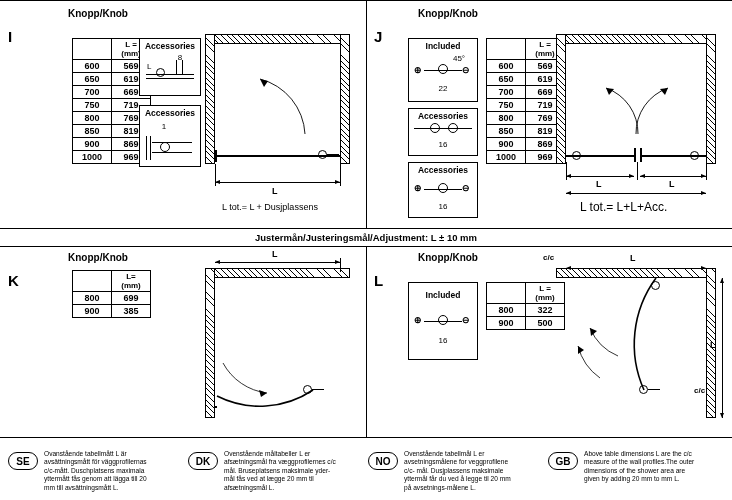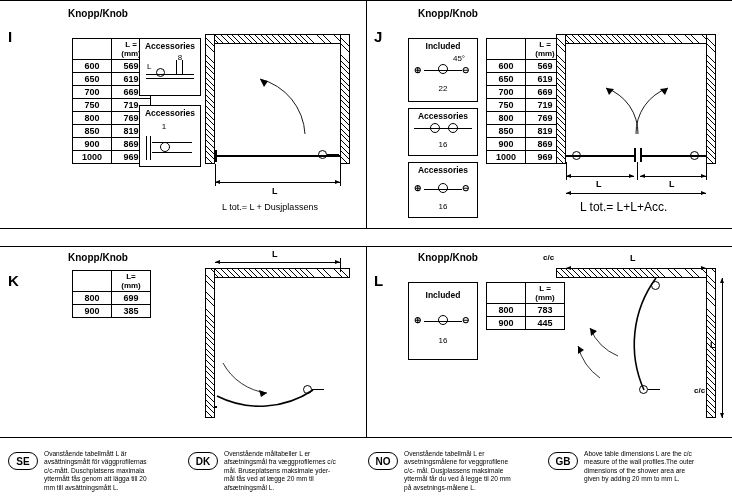--- a/index.html
+++ b/index.html
@@ -325,20 +325,21 @@
   <div class="dimv" style="left:566px;top:162px;height:18px;"></div>
   <div class="dimv" style="left:637px;top:162px;height:18px;"></div>
   <div class="dimv" style="left:706px;top:162px;height:18px;"></div>
   <div class="dimtext" style="left:596px;top:179px;">L</div>
   <div class="dimtext" style="left:669px;top:179px;">L</div>
   <div class="dimline" style="left:566px;top:193px;width:140px;"></div>
   <div class="arrowL" style="left:566px;top:191px;"></div>
   <div class="arrowR" style="left:701px;top:191px;"></div>
   <div class="smalltext" style="left:580px;top:200px;font-size:12px;">L tot.= L+L+Acc.</div>
 
+  <div class="adjust" style="left:0;top:232px;">Justermån/Justeringsmål/Adjustment: L ± 10 mm</div>
 
   <div class="panel-letter" style="left:8px;top:272px;">K</div>
   <div class="knob-label" style="left:68px;top:252px;">Knopp/Knob</div>
 
   <table class="tbl" style="left:72px;top:270px;">
     <tbody>
         <tr>
           <td class="hdr" style="width:30px;"></td>
         <td class="hdr" style="width:30px;">L=<br>(mm)</td>
         </tr>
@@ -382,25 +383,25 @@
   <div class="tinytext" style="left:424px;top:336px;width:38px;font-size:8px;">16</div>
 
   <table class="tbl" style="left:486px;top:282px;">
     <tbody>
         <tr>
           <td class="hdr" style="width:30px;"></td>
         <td class="hdr" style="width:30px;">L =<br>(mm)</td>
         </tr>
     <tr>
           <td>800</td>
-          <td>783</td>
+          <td>322</td>
         </tr>
     <tr>
           <td>900</td>
-          <td>445</td>
+          <td>500</td>
         </tr>
   </tbody>
     </table>
 
   <div class="wall" style="left:556px;top:268px;width:160px;height:10px;"></div>
   <div class="wall" style="left:706px;top:268px;width:10px;height:150px;"></div>
   <svg style="position:absolute;left:556px;top:268px;" width="165" height="155">
     <path d="M 100 10 A 112 112 0 0 0 88 122" fill="none" stroke="#000" stroke-width="1.6"></path>
     <path d="M 62 88 A 52 52 0 0 1 34 60" fill="none" stroke="#000" stroke-width="0.8"></path>
     <path d="M 34 60 l 1 8 l 6 -5 z" fill="#000"></path>

